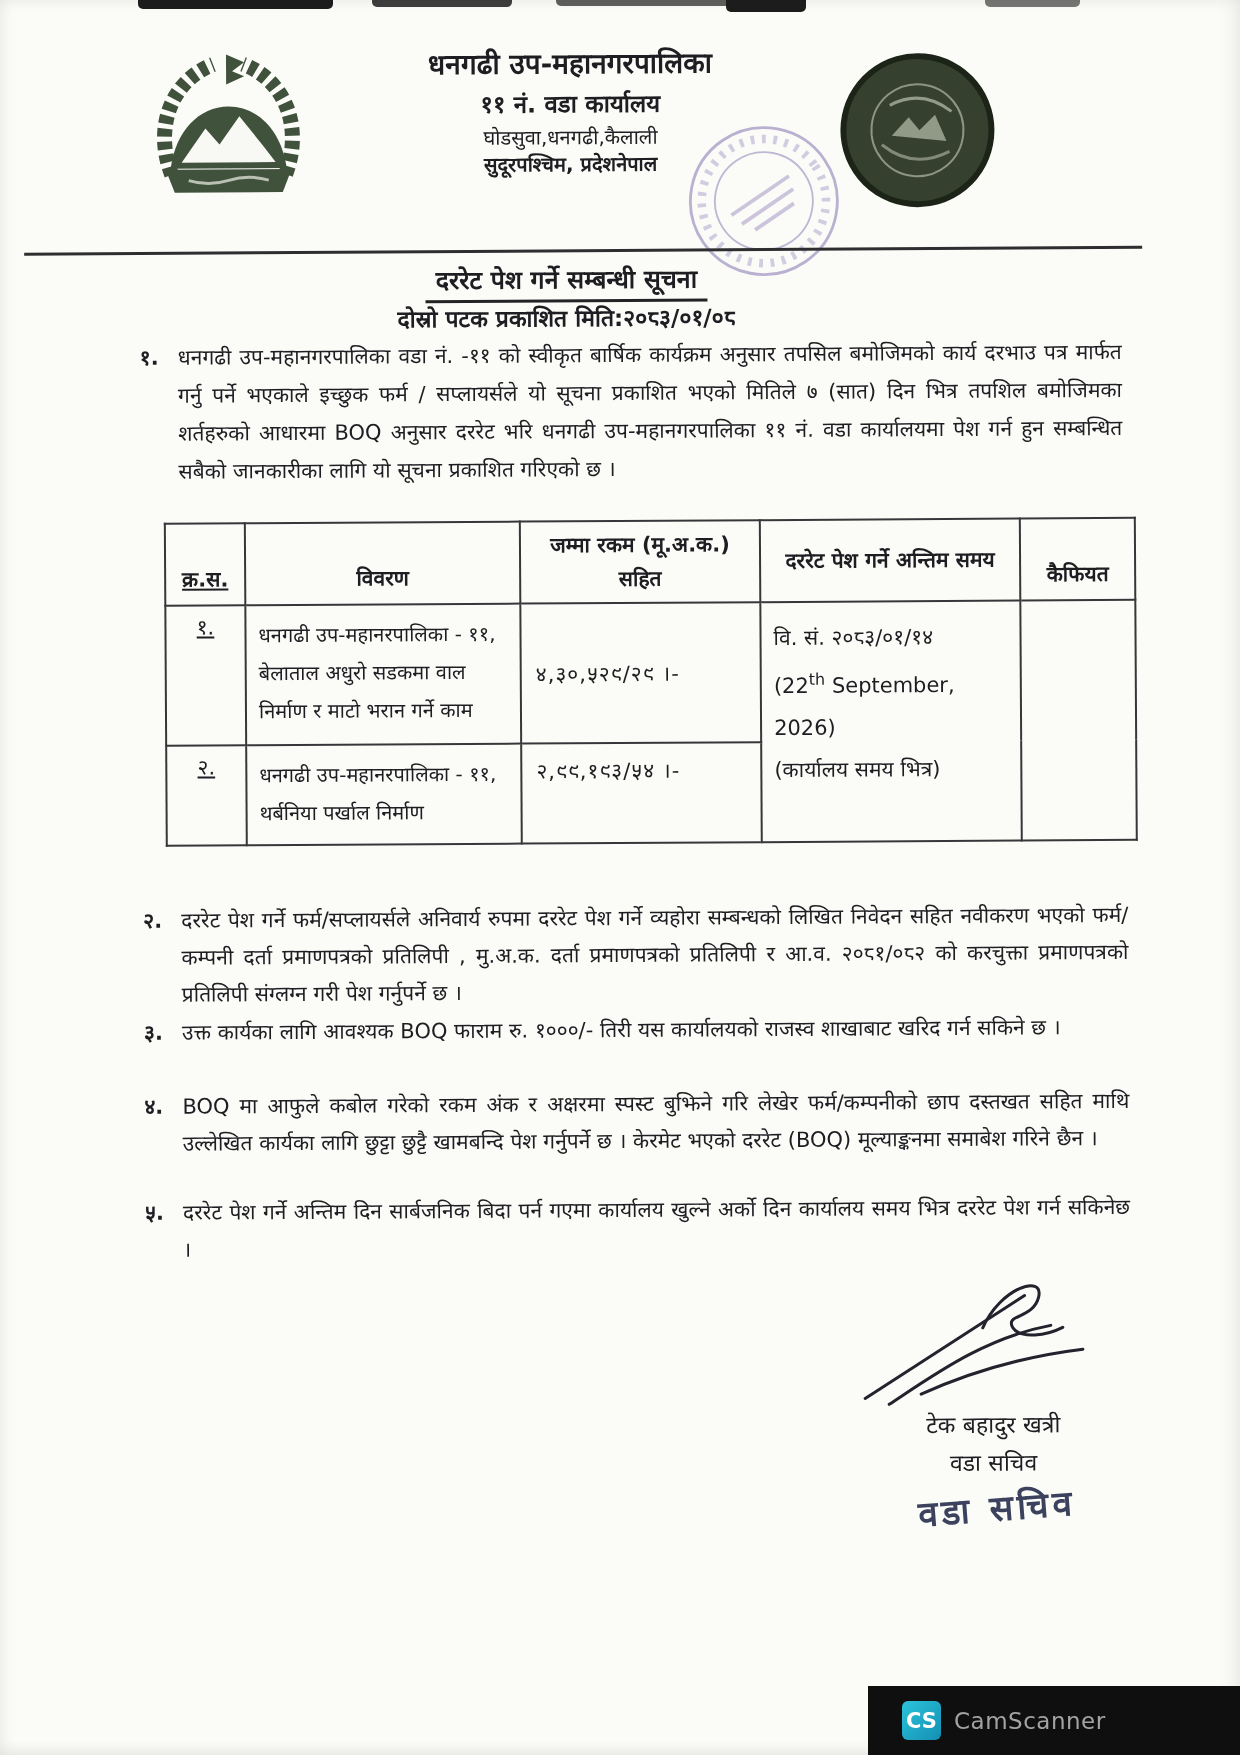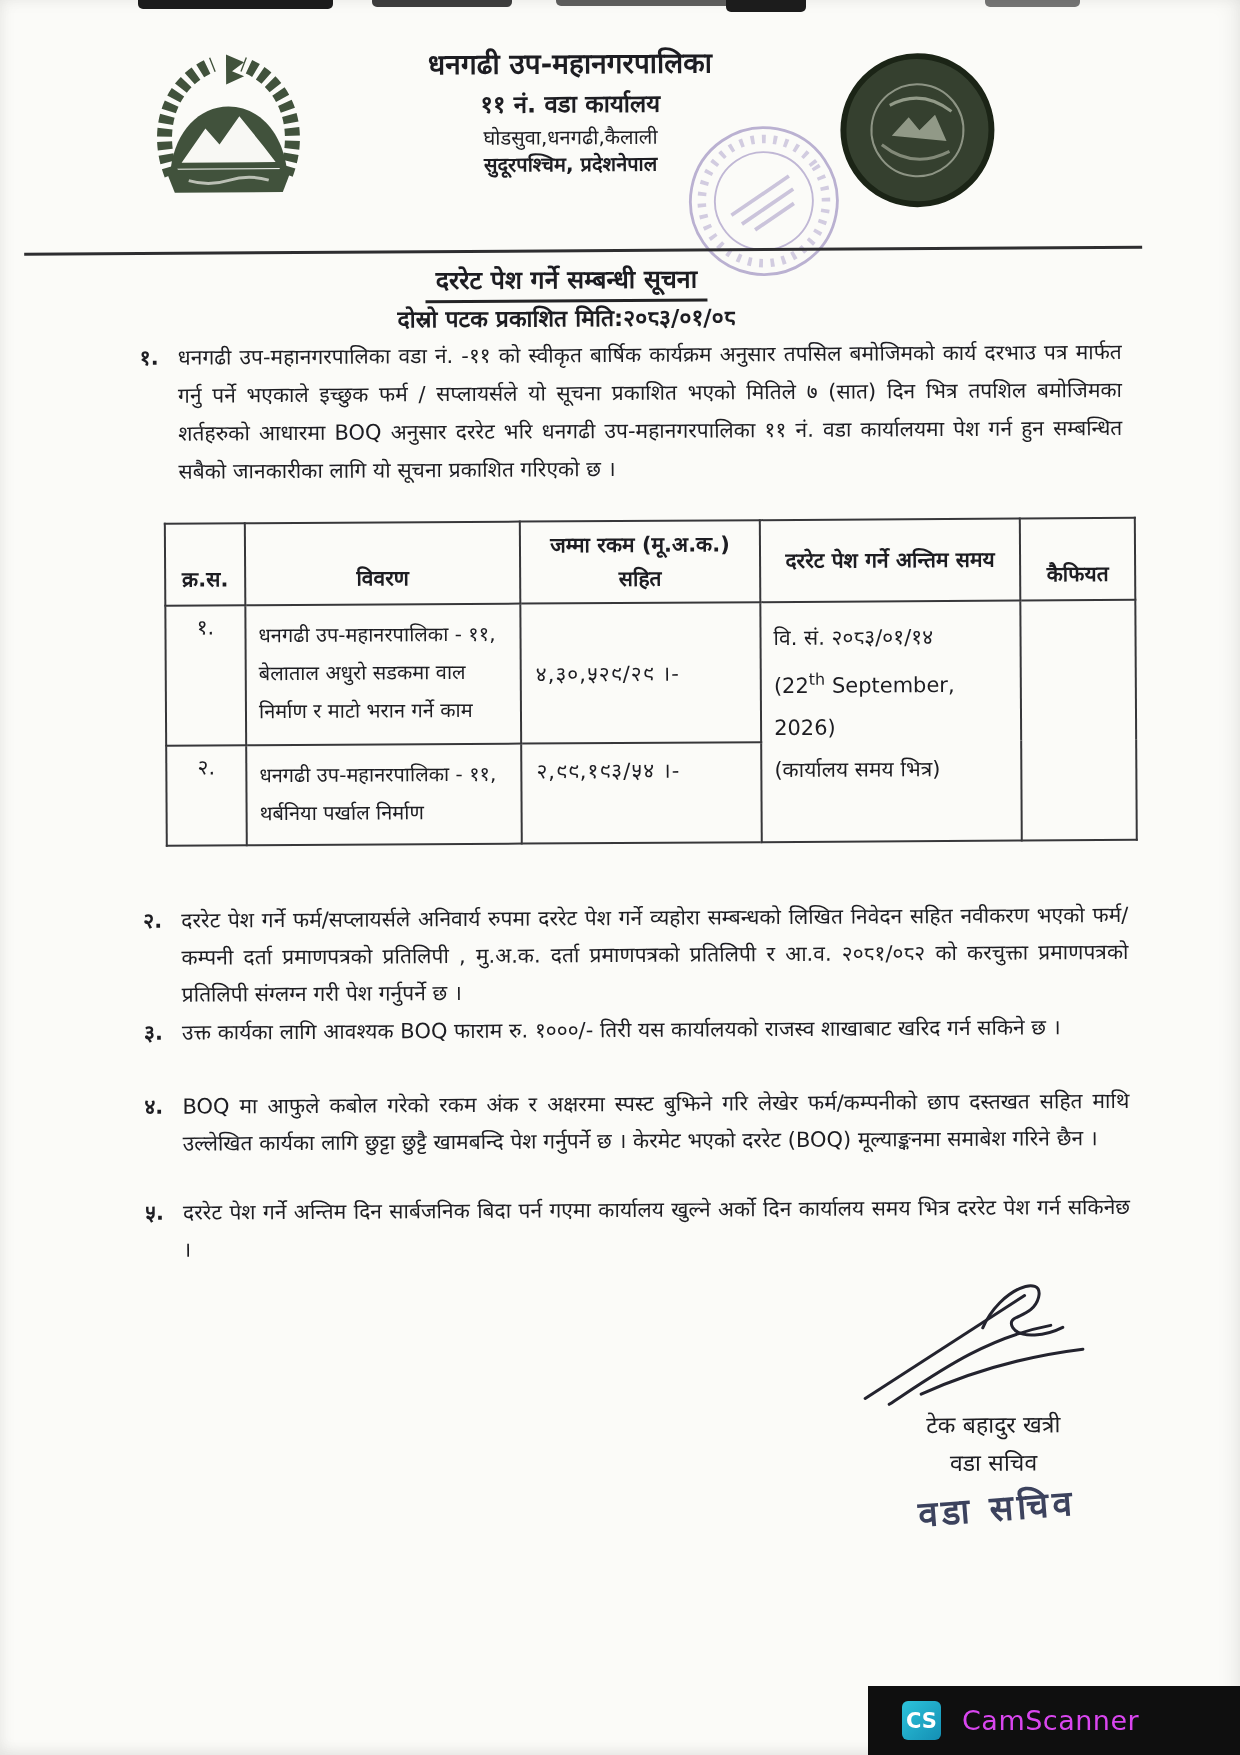--- a/index.html
+++ b/index.html
@@ -36,21 +36,21 @@
   .intro .num{position:absolute;left:0;top:0;font-weight:600;}
   .intro .txt{margin-left:38px;}
   
   .tbl-wrap{position:absolute;left:166px;top:520px;}
   table{border-collapse:collapse;table-layout:fixed;width:970px;background:transparent;}
   td,th{border:2px solid #37373a;font-size:21px;vertical-align:top;padding:6px 10px;font-weight:400;}
   th{font-weight:700;}
   tr.hdr-row{height:78px;}
   tr.r1{height:140px;}
   tr.r2{height:100px;}
-  .c-sn{text-align:center;}
+  .c-sn{text-align:center;text-decoration:underline;}
   th.c-sn,th.c-desc,th.c-rem{vertical-align:bottom;padding-bottom:12px;text-align:center;}
   th.c-amt,th.c-dead{vertical-align:middle;text-align:center;line-height:34px;}
   td.c-desc{font-size:20px;line-height:38px;padding:10px 12px;}
   td.c-amt{vertical-align:middle;padding-left:14px;letter-spacing:1px;}
   td.c-amt.top{vertical-align:top;padding-top:12px;}
   td.c-dead{padding:14px 8px 8px 12px;line-height:42px;font-size:21px;}
   td.c-dead sup{font-size:16px;}
   
   .cond{position:absolute;left:143px;width:985px;font-size:21px;line-height:37px;text-align:justify;}
   .cond .num{position:absolute;left:0;top:0;font-weight:600;}
@@ -64,28 +64,28 @@
   .sig-name{position:absolute;left:880px;top:1410px;width:220px;text-align:center;font-size:23px;}
   .sig-desig{position:absolute;left:890px;top:1448px;width:200px;text-align:center;font-size:23px;}
   .sig-stamp{
     position:absolute;left:878px;top:1486px;width:230px;text-align:center;
     font-size:35px;font-weight:700;letter-spacing:4px;color:#2c3350;
     transform:rotate(-4deg);opacity:.92;
   }
   
   .cs-bar{
     position:absolute;left:868px;top:1686px;width:372px;height:69px;background:#0f0f0f;
-    display:flex;align-items:center;padding-left:34px;box-sizing:border-box;gap:21px;
+    display:flex;align-items:center;padding-left:34px;box-sizing:border-box;gap:13px;
   }
   .cs-logo{
     width:39px;height:39px;border-radius:6px;flex:0 0 auto;
     background:linear-gradient(135deg,#2cc3da 0%,#148fb4 100%);
     color:#fff;font-weight:700;font-size:21px;display:flex;align-items:center;justify-content:center;
   }
-  .cs-name{color:#d946ef;font-size:27px;letter-spacing:.5px;}
+  .cs-name{color:#a3a3a3;font-size:23px;letter-spacing:.5px;}
 </style>
 </head>
 <body>
 
 <div class="page">
 
   <div class="art" style="left:138px;top:0;width:195px;height:9px;"></div>
   <div class="art" style="left:372px;top:0;width:140px;height:7px;opacity:.85;"></div>
   <div class="art" style="left:556px;top:0;width:215px;height:6px;opacity:.7;"></div>
   <div class="art" style="left:726px;top:0;width:80px;height:12px;"></div>

